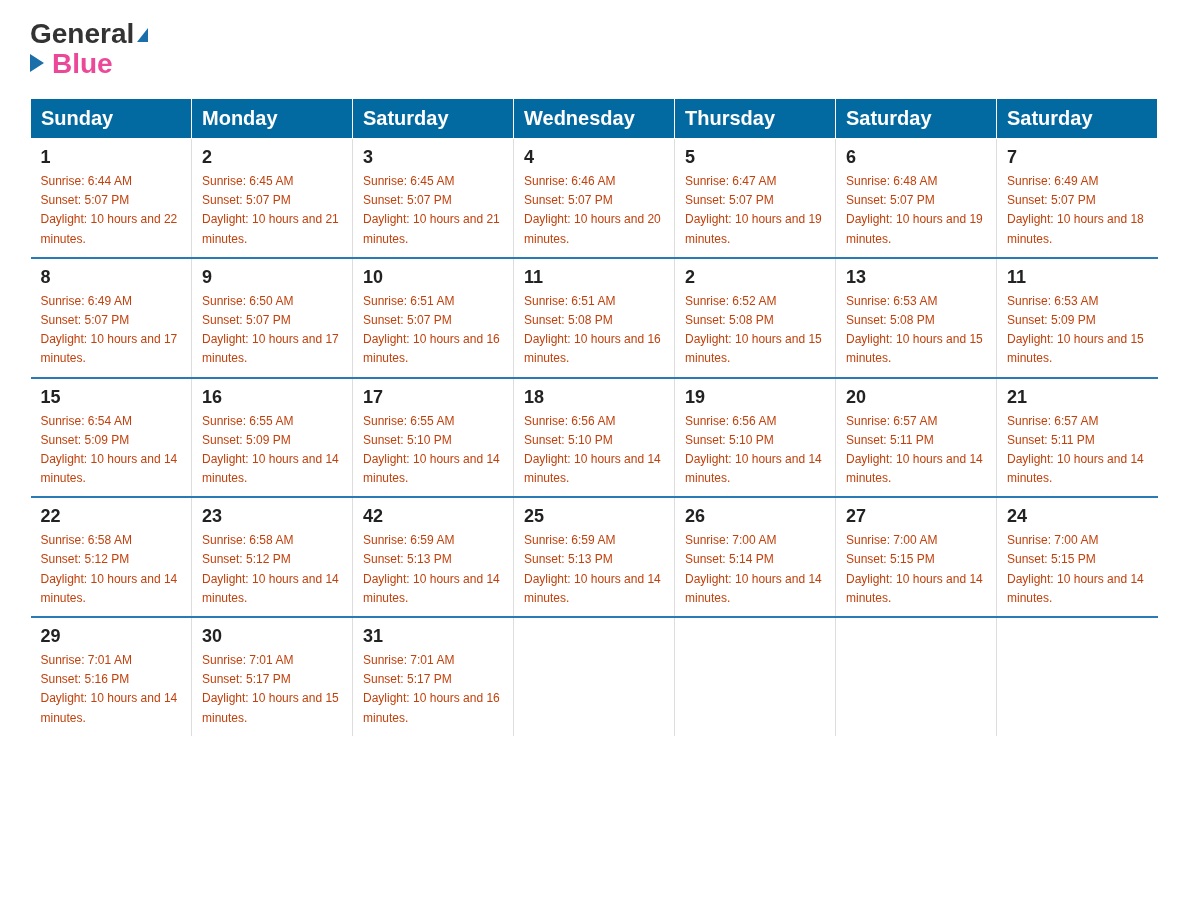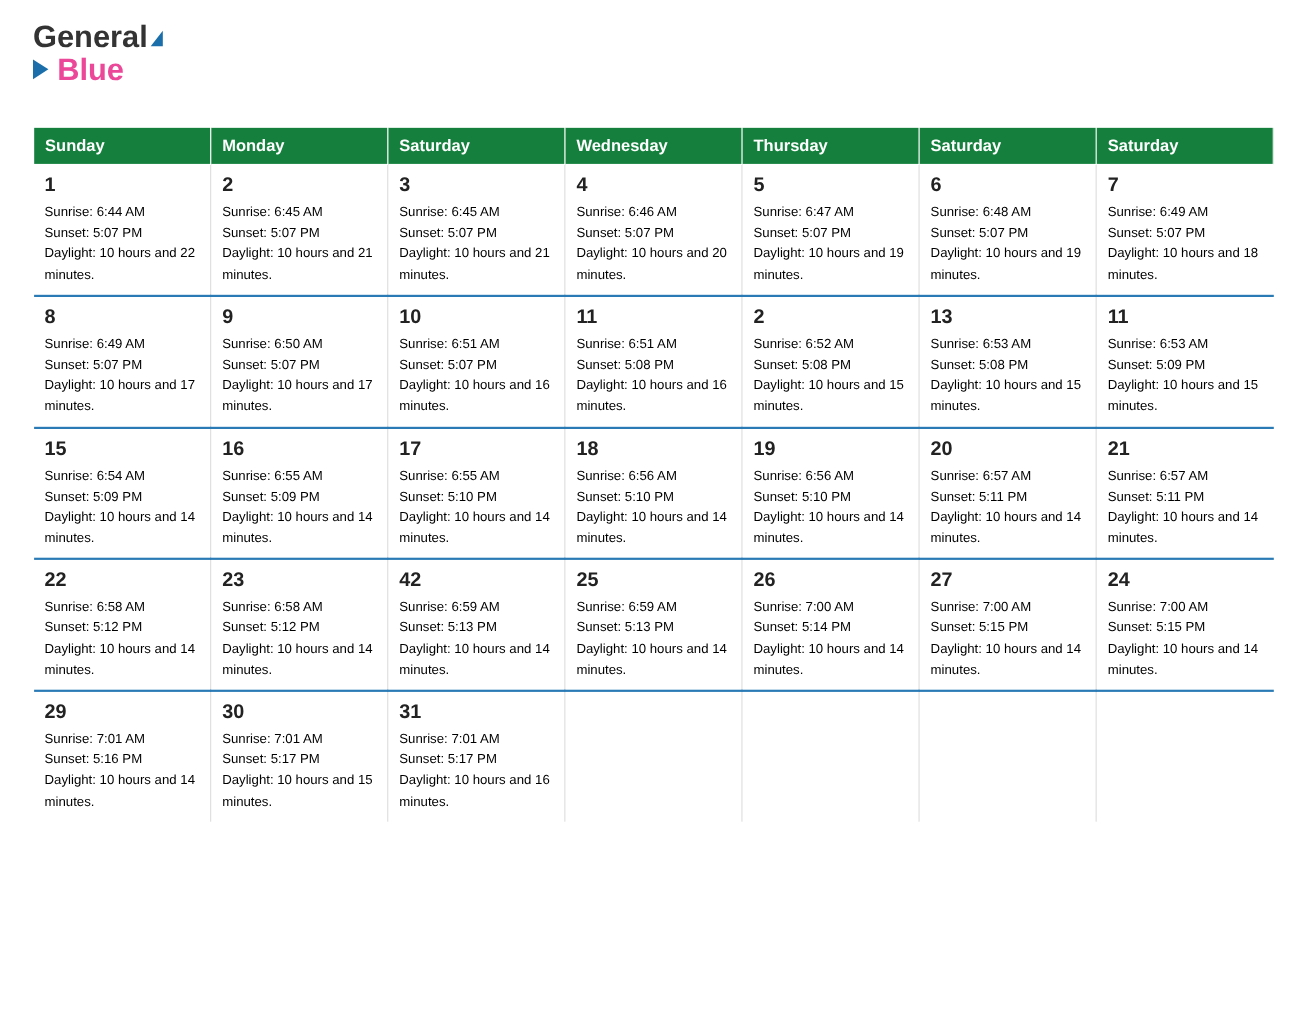--- a/index.html
+++ b/index.html
@@ -7,21 +7,21 @@
       font-family: Arial, sans-serif;
       background: #fff;
       width: 1188px;
       min-height: 918px;
       padding: 20px 30px;
     }
     .header {
       display: flex;
       justify-content: space-between;
       align-items: center;
-      margin-bottom: 35px;
+      margin-bottom: 18px;
     }
     .logo {
       display: flex;
       flex-direction: column;
       align-items: flex-start;
     }
     .logo-text {
       font-size: 28px;
       font-weight: bold;
       color: #333;
@@ -49,23 +49,23 @@
     .location {
       font-size: 22px;
       color: #555;
       margin-top: 4px;
     }
     table {
       width: 100%;
       border-collapse: collapse;
     }
     thead tr th {
-      background-color: #15803d;
+      background-color: #0369a1;
       color: #fff;
-      font-size: 15px;
+      font-size: 20px;
       font-weight: bold;
       padding: 8px 10px;
       text-align: left;
       border: 1px solid #fff;
     }
     tbody tr {
       border-bottom: 2px solid #2a7ab5;
     }
     tbody tr td {
       vertical-align: top;
@@ -79,21 +79,21 @@
     tbody tr td:last-child { border-right: none; }
     .day-number {
       font-size: 18px;
       font-weight: bold;
       color: #222;
       display: block;
       margin-bottom: 4px;
     }
     .day-info {
       font-size: 12px;
-      color: #000000;
+      color: #c2410c;
       line-height: 1.6;
     }
     tbody tr:last-child { border-bottom: none; }
   </style>
 </head>
 <body>
 
 <div class="header">
   <div class="logo">
     <div class="logo-line">

